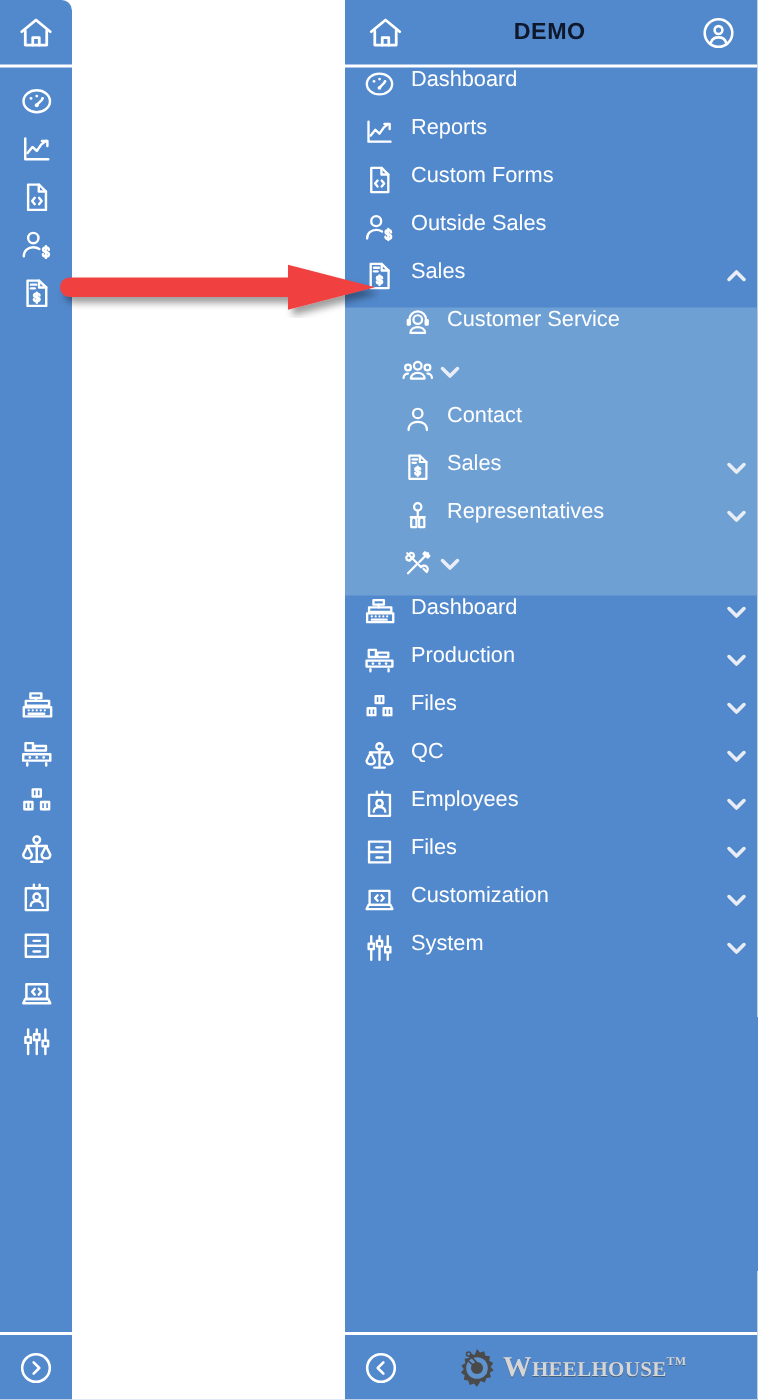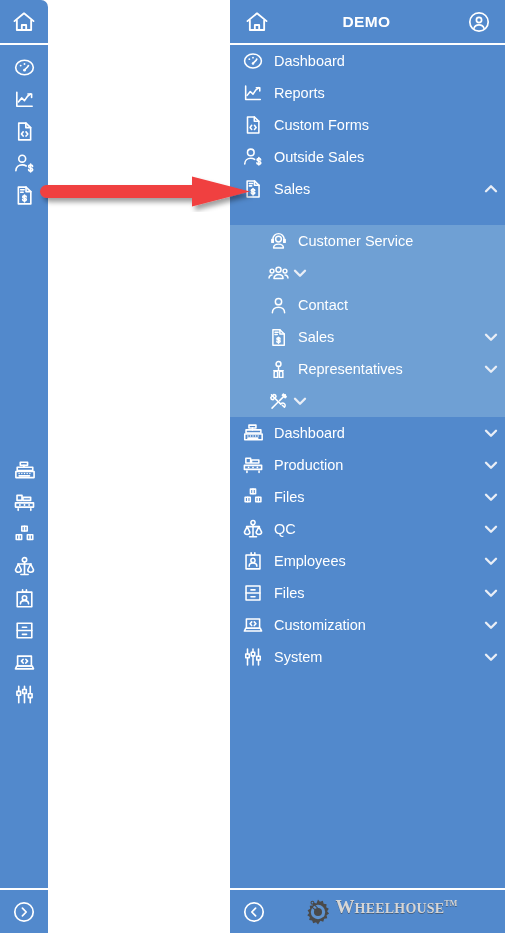--- a/index.html
+++ b/index.html
@@ -58,66 +58,66 @@
   }
   .panel-header {
     height: 43px; flex: none;
     display: flex; align-items: center;
     padding: 0 14px 0 14px;
     position: relative;
   }
   .panel-title {
     flex: 1 1 auto;
     text-align: center;
-    color: #ffffff;
+    color: #0f172a;
     font-size: 15.5px;
     font-weight: bold;
     letter-spacing: 0.4px;
     padding-right: 4px;
   }
   .panel-hdr-sep {
     height: 2px; background: #ffffff; flex: none;
   }
   .menu {
     flex: 1 1 auto;
     overflow: hidden;
   }
   .mi {
-    display: flex; align-items: center;
+    display: flex; align-items: flex-start;
     height: 32px;
     padding-left: 10px; padding-right: 4px;
     color: #ffffff;
     cursor: default;
   }
   .mi .mi-ico {
     width: 26px; flex: none;
     display: flex; align-items: center; justify-content: center;
   }
   .mi .mi-label {
     flex: 1 1 auto;
     font-size: 14.5px;
     padding-left: 8px;
     white-space: nowrap;
   }
   .mi.bold .mi-label { font-weight: normal; }
   .mi .mi-chev { width: 20px; flex: none; display: flex; align-items: center; justify-content: center; }
-  .sub { background: #6fa0d4; margin-top: 20px; }
+  .sub { background: #6fa0d4; }
   .mi.sub-item { padding-left: 36px; height: 32px; }
   .mi.sub-item .mi-ico { width: 24px; }
 
   
   .panel-ftr-sep { height: 2px; background: #ffffff; flex: none; }
   .panel-footer {
     height: 43px; flex: none;
     display: flex; align-items: center;
     padding-left: 12px;
   }
   .logo-wrap {
     flex: 1 1 auto;
-    display: flex; align-items: flex-start; justify-content: center;
+    display: flex; align-items: center; justify-content: center;
     padding-right: 10px;
   }
   .logo-text {
     font-family: "Liberation Serif", serif;
     color: #d6d6d6;
     font-size: 19px;
     font-weight: bold;
     letter-spacing: 0.2px;
     line-height: 1;
     position: relative;

